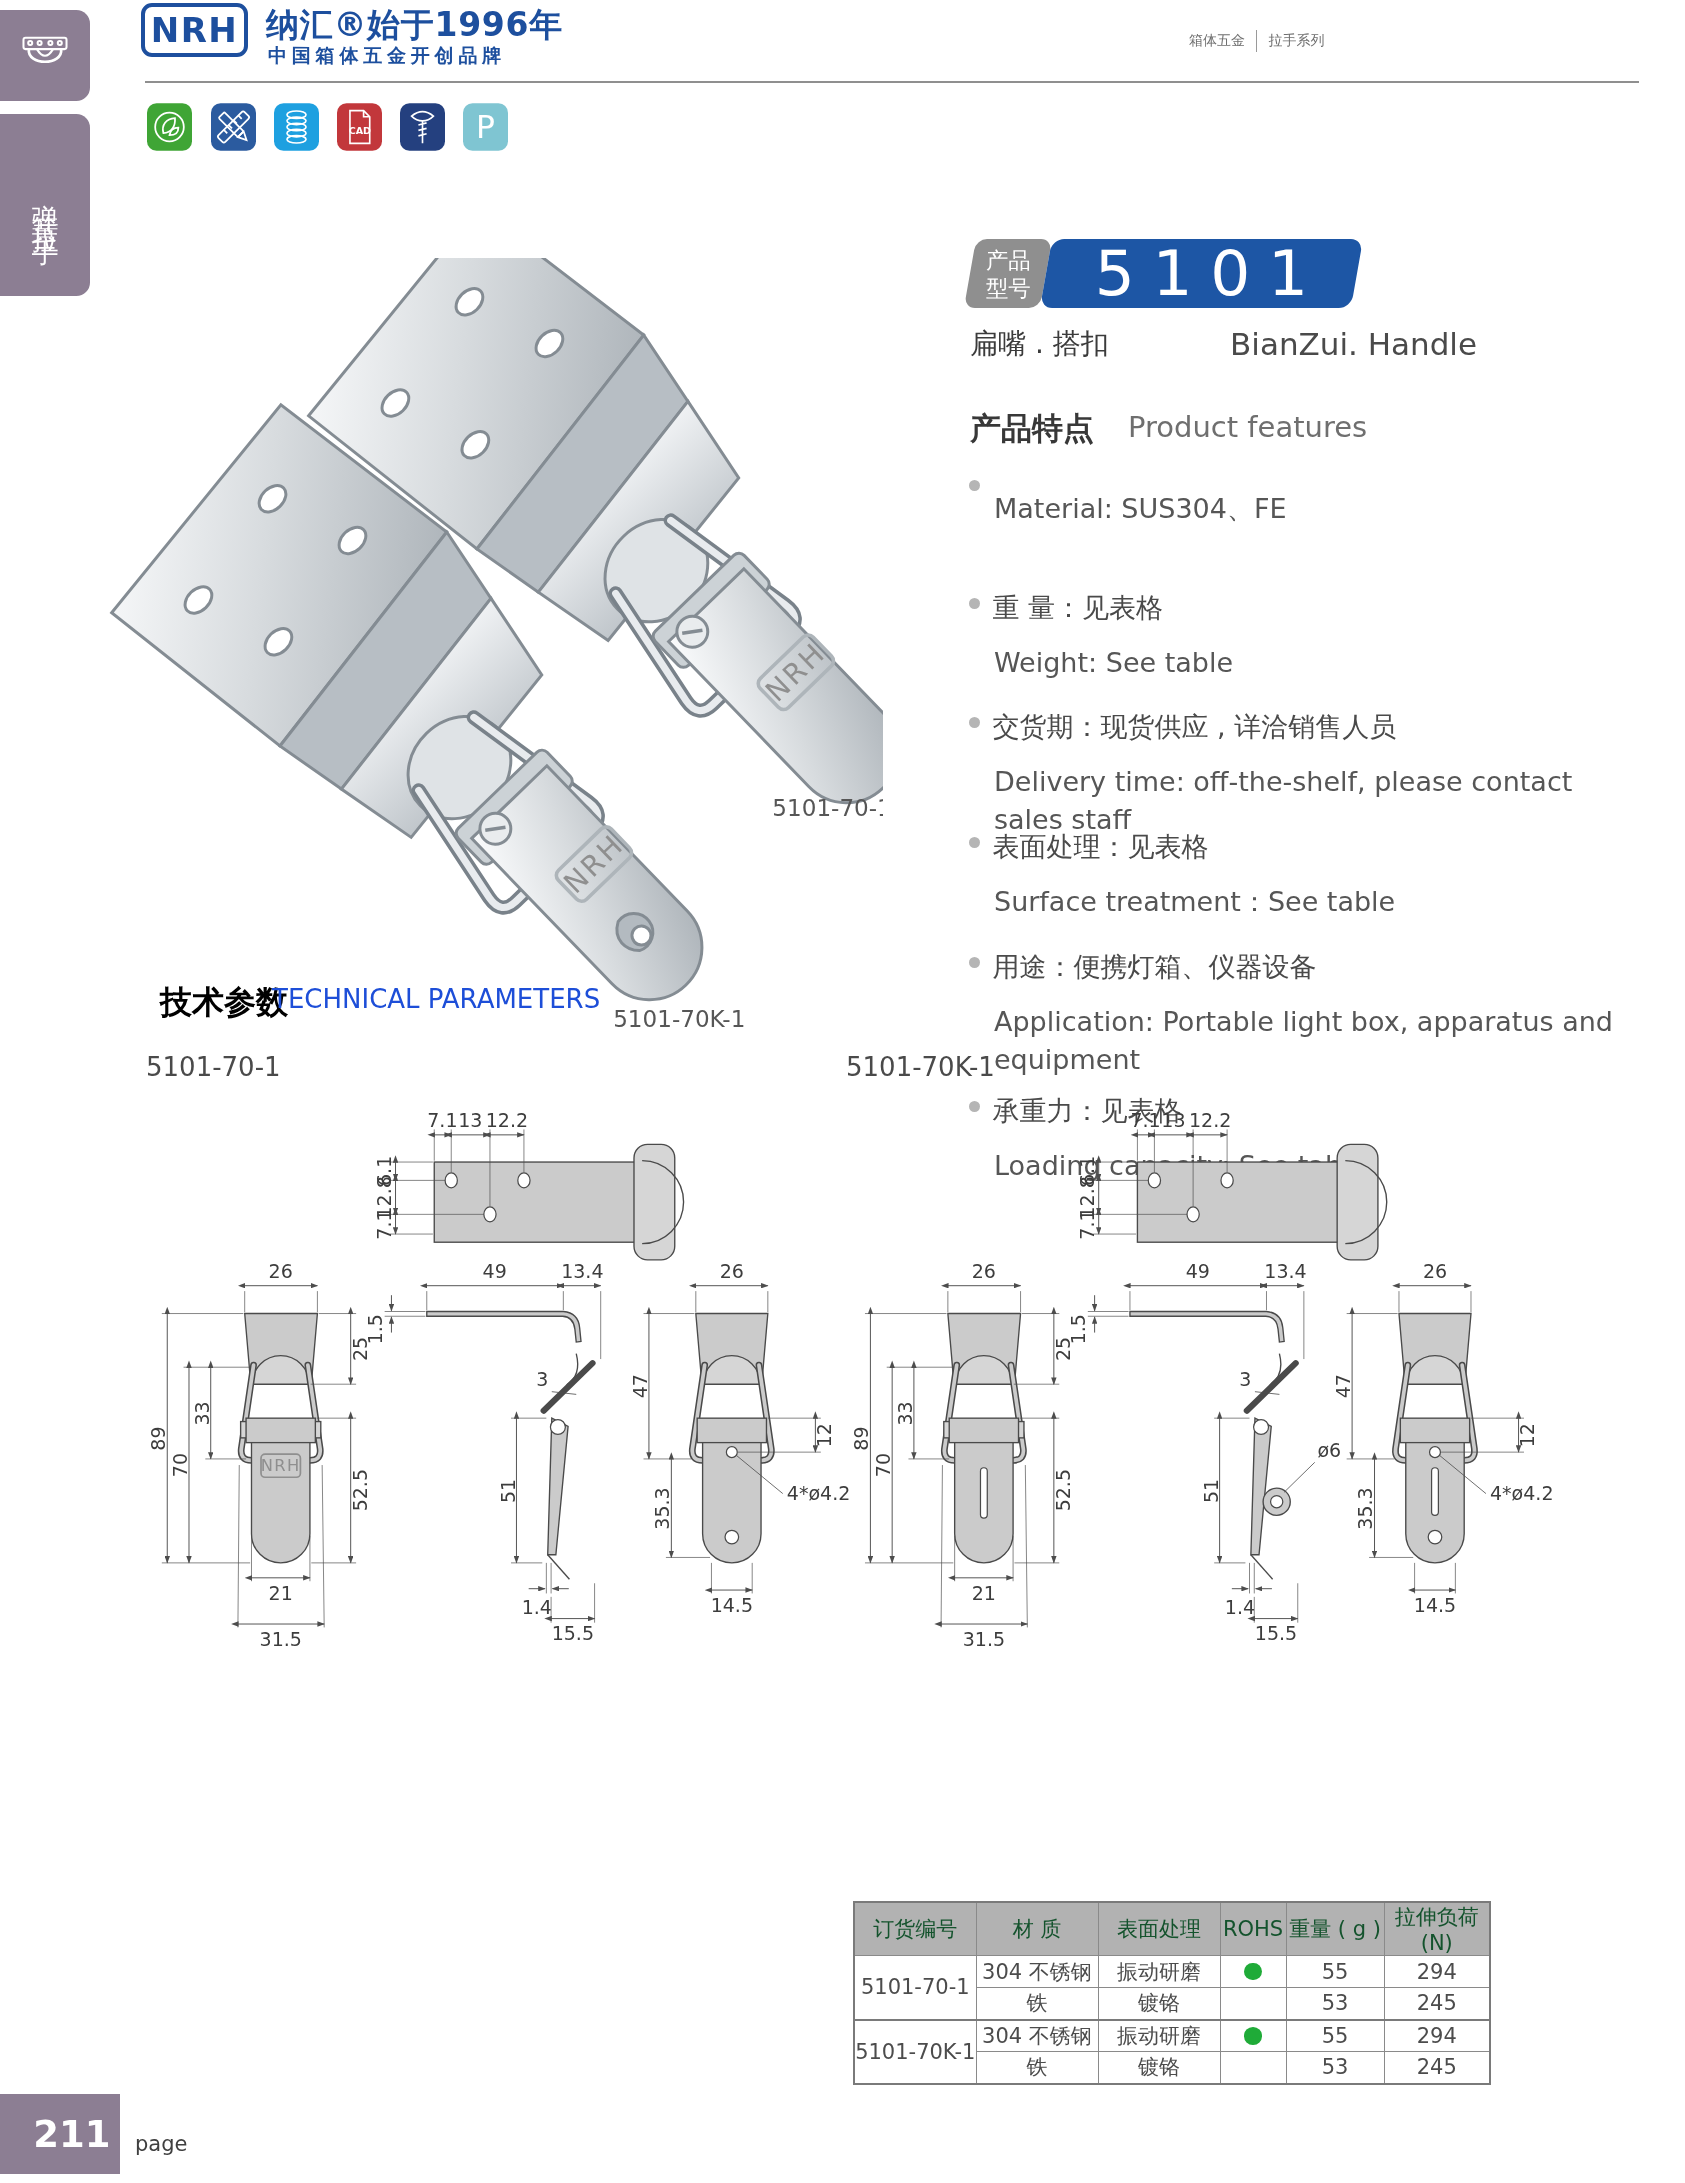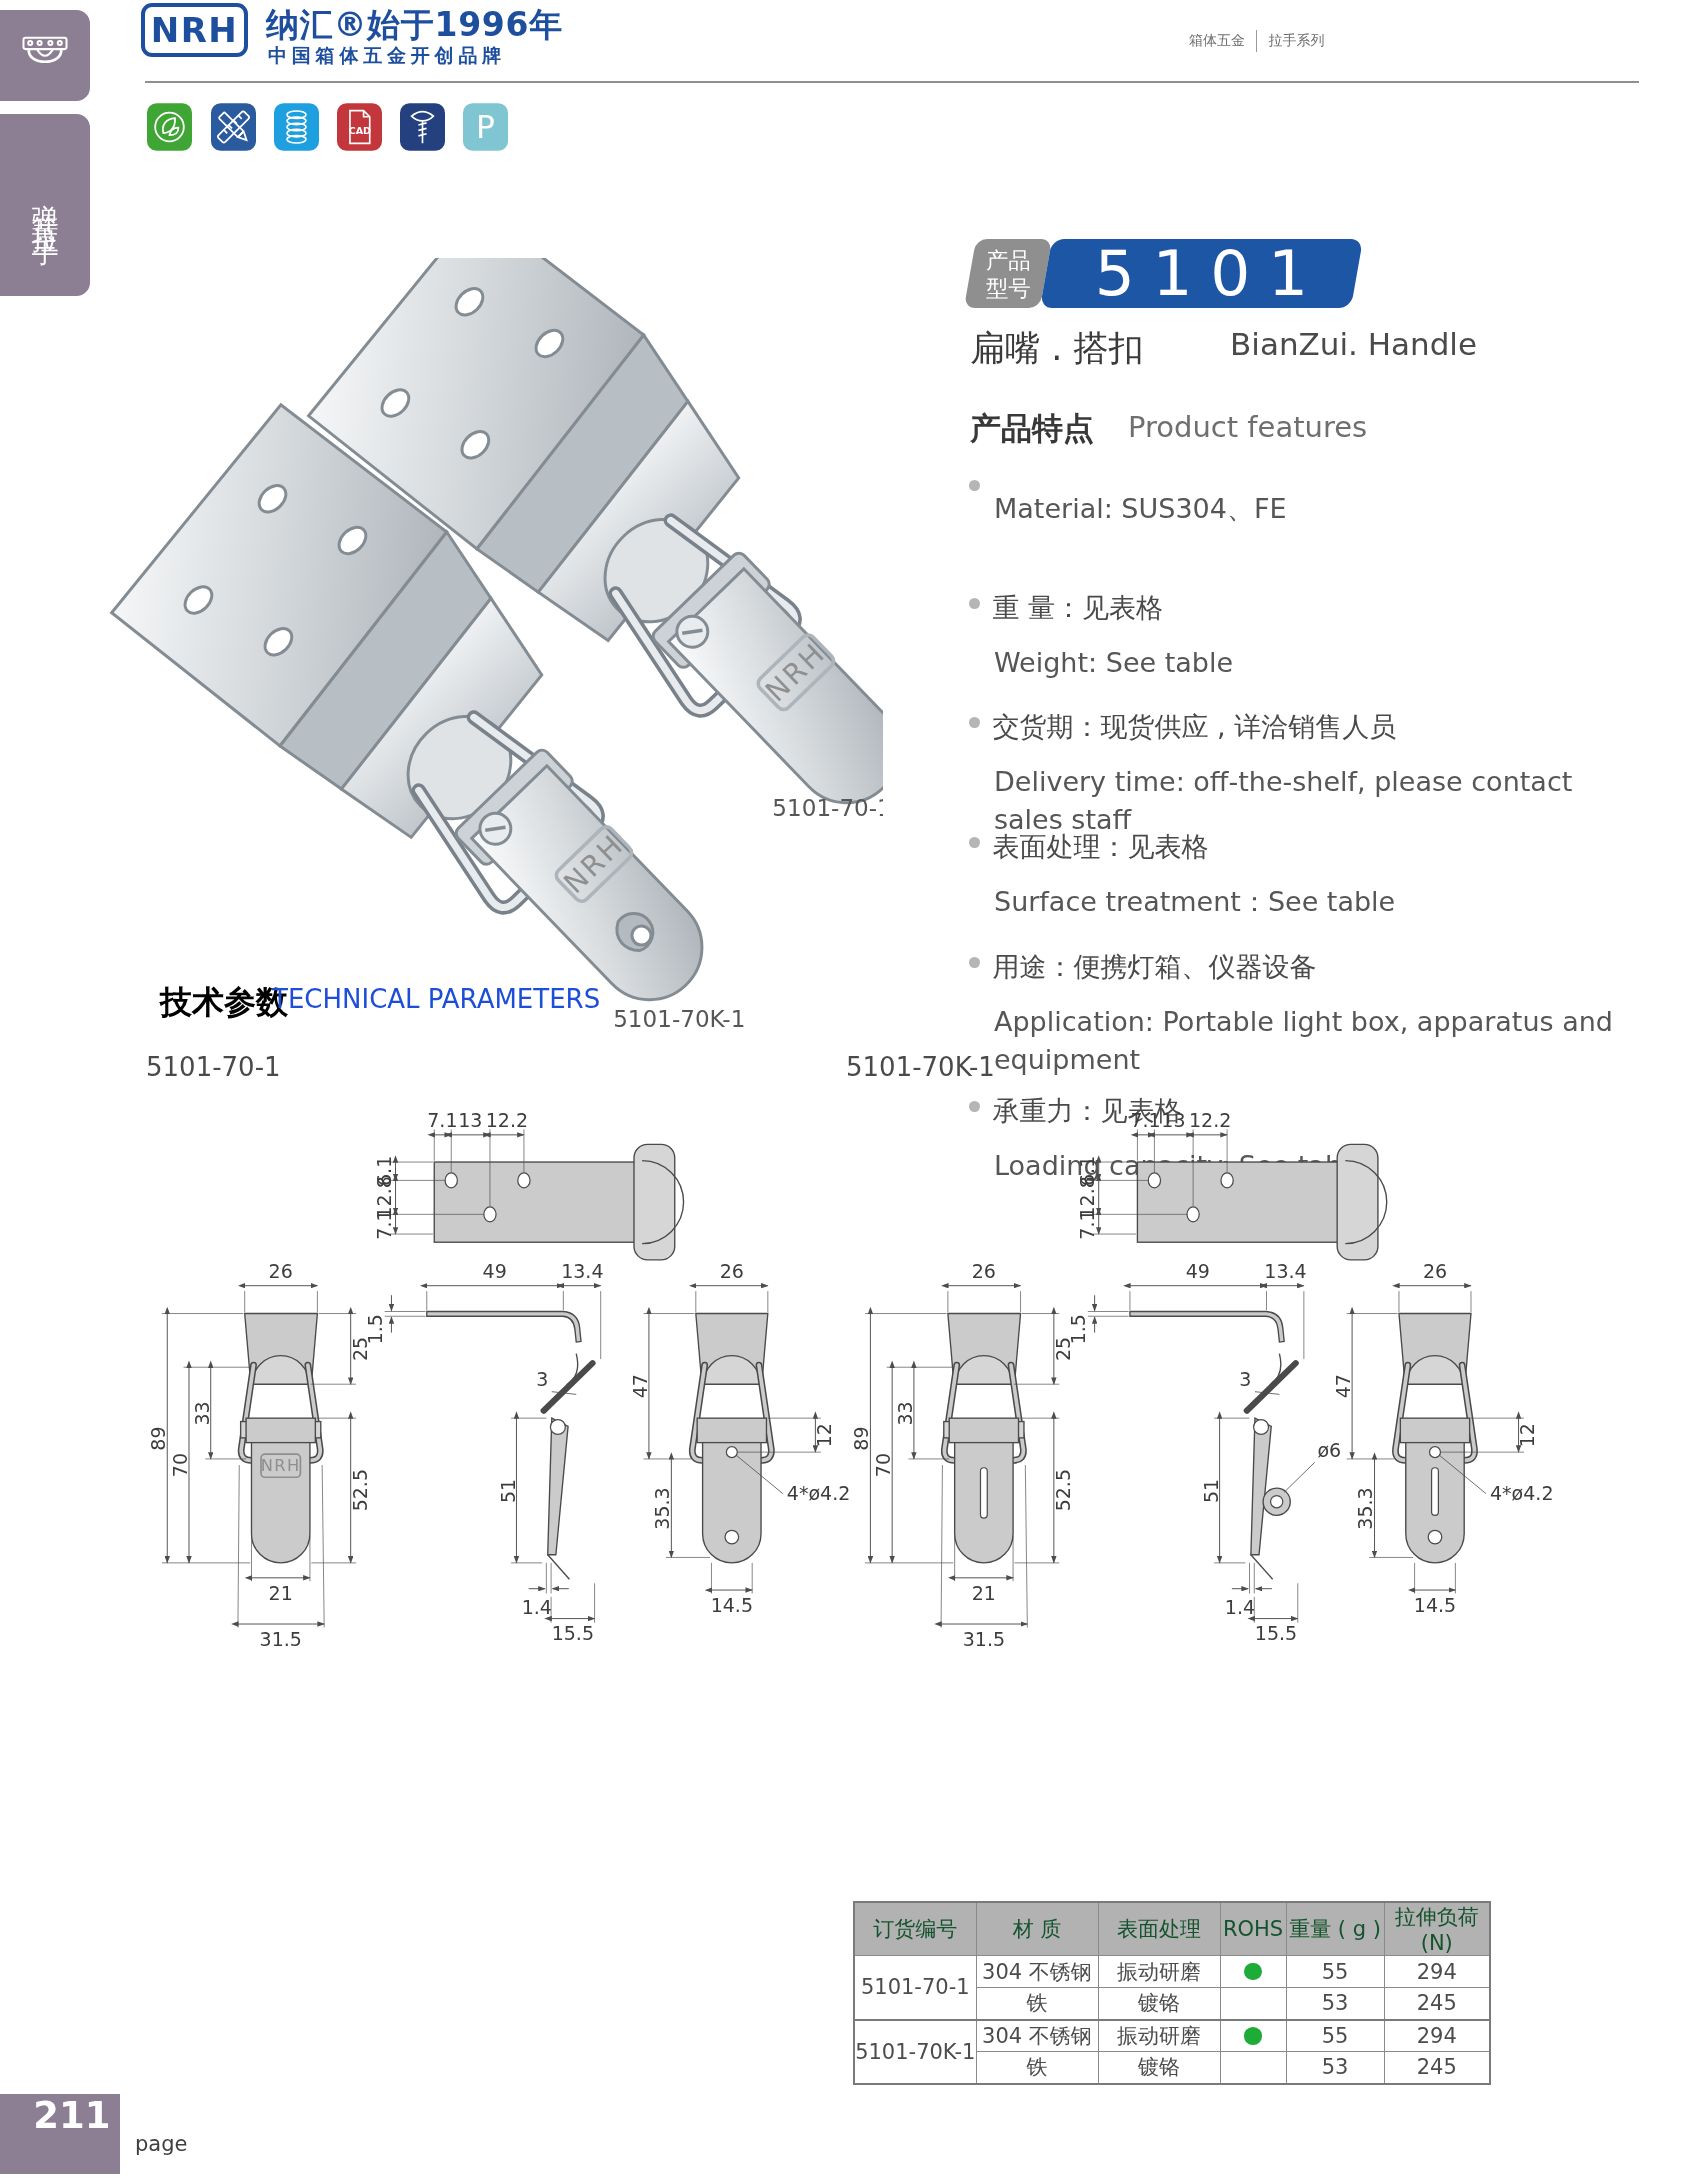--- a/index.html
+++ b/index.html
@@ -37,21 +37,21 @@
   .badge-gray { position:absolute; left:970px; top:239px; width:76px; height:69px;
                 background:#8f8f8f; border-radius:11px; transform:skewX(-10deg);
                 display:flex; align-items:center; justify-content:center; }
   .badge-gray .lbl { transform:skewX(10deg); color:#fff; font-size:22.4px; line-height:1.25;
                      text-align:center; }
   .badge-blue { position:absolute; left:1046px; top:239px; width:311px; height:69px;
                 background:#1d56a5; border-radius:12.2px; transform:skewX(-10deg);
                 display:flex; align-items:center; justify-content:center; }
   .badge-blue .num { transform:skewX(10deg); color:#fff; font-size:63px;
                      letter-spacing:17.7px; padding-left:17.7px; }
-  .pname-cn { position:absolute; left:970px; top:325px; font-size:35px; color:#3b3b3b; }
+  .pname-cn { position:absolute; left:970px; top:325px; font-size:28px; color:#3b3b3b; }
   .pname-en { position:absolute; left:1230px; top:326px; font-size:31px; color:#4a4a4a; }
 
   
   .feat-title-cn { position:absolute; left:970px; top:408px; font-size:31px; font-weight:bold; color:#383838; }
   .feat-title-en { position:absolute; left:1128px; top:410px; font-size:29px; color:#6f6f6f; }
   .feat-item { position:absolute; left:968px; width:700px; }
   .feat-item .dot { position:absolute; left:1.4px; top:8.2px; width:11px; height:11px;
                     border-radius:50%; background:#b5b5b5; }
   .feat-item .cn { margin-left:24.5px; font-size:27px; color:#4a4a4a; }
   .feat-item .en { margin-left:26px; margin-top:18.3px; font-size:27px; color:#565656;
@@ -85,21 +85,21 @@
           font-size:21px; color:#4c4c4c; table-layout:fixed; }
   .spec th, .spec td { border:1px solid #8a8a8a; height:32px; text-align:center;
                        vertical-align:middle; padding:0; }
   .spec th { background:#b2b2b2; color:#14532d; font-weight:normal; }
   .spec { border:2px solid #7a7a7a; }
   .spec tr.gsep td { border-top:2px solid #7a7a7a; }
   .rohs-dot { width:17.7px; height:17.7px; border-radius:50%; background:#1fab38; margin:0 auto; }
 
   
   .page-block { position:absolute; left:0; top:2094px; width:120px; height:80px;
-                background:#8c7e93; display:flex; justify-content:flex-end; }
+                background:#8c7e93; display:flex; align-items:center; justify-content:flex-end; }
   .page-num { color:#fff; font-size:37px; font-weight:bold; padding-right:9.5px; }
   .page-word { position:absolute; left:135px; top:2132px; font-size:21px; color:#3f3f3f; }
 </style>
 </head>
 <body>
 
 <div class="side-tab tab-latch">
   <span>
     <svg width="54" height="39" viewBox="0 0 80 58">
       <g fill="none" stroke="#fff" stroke-width="3">

